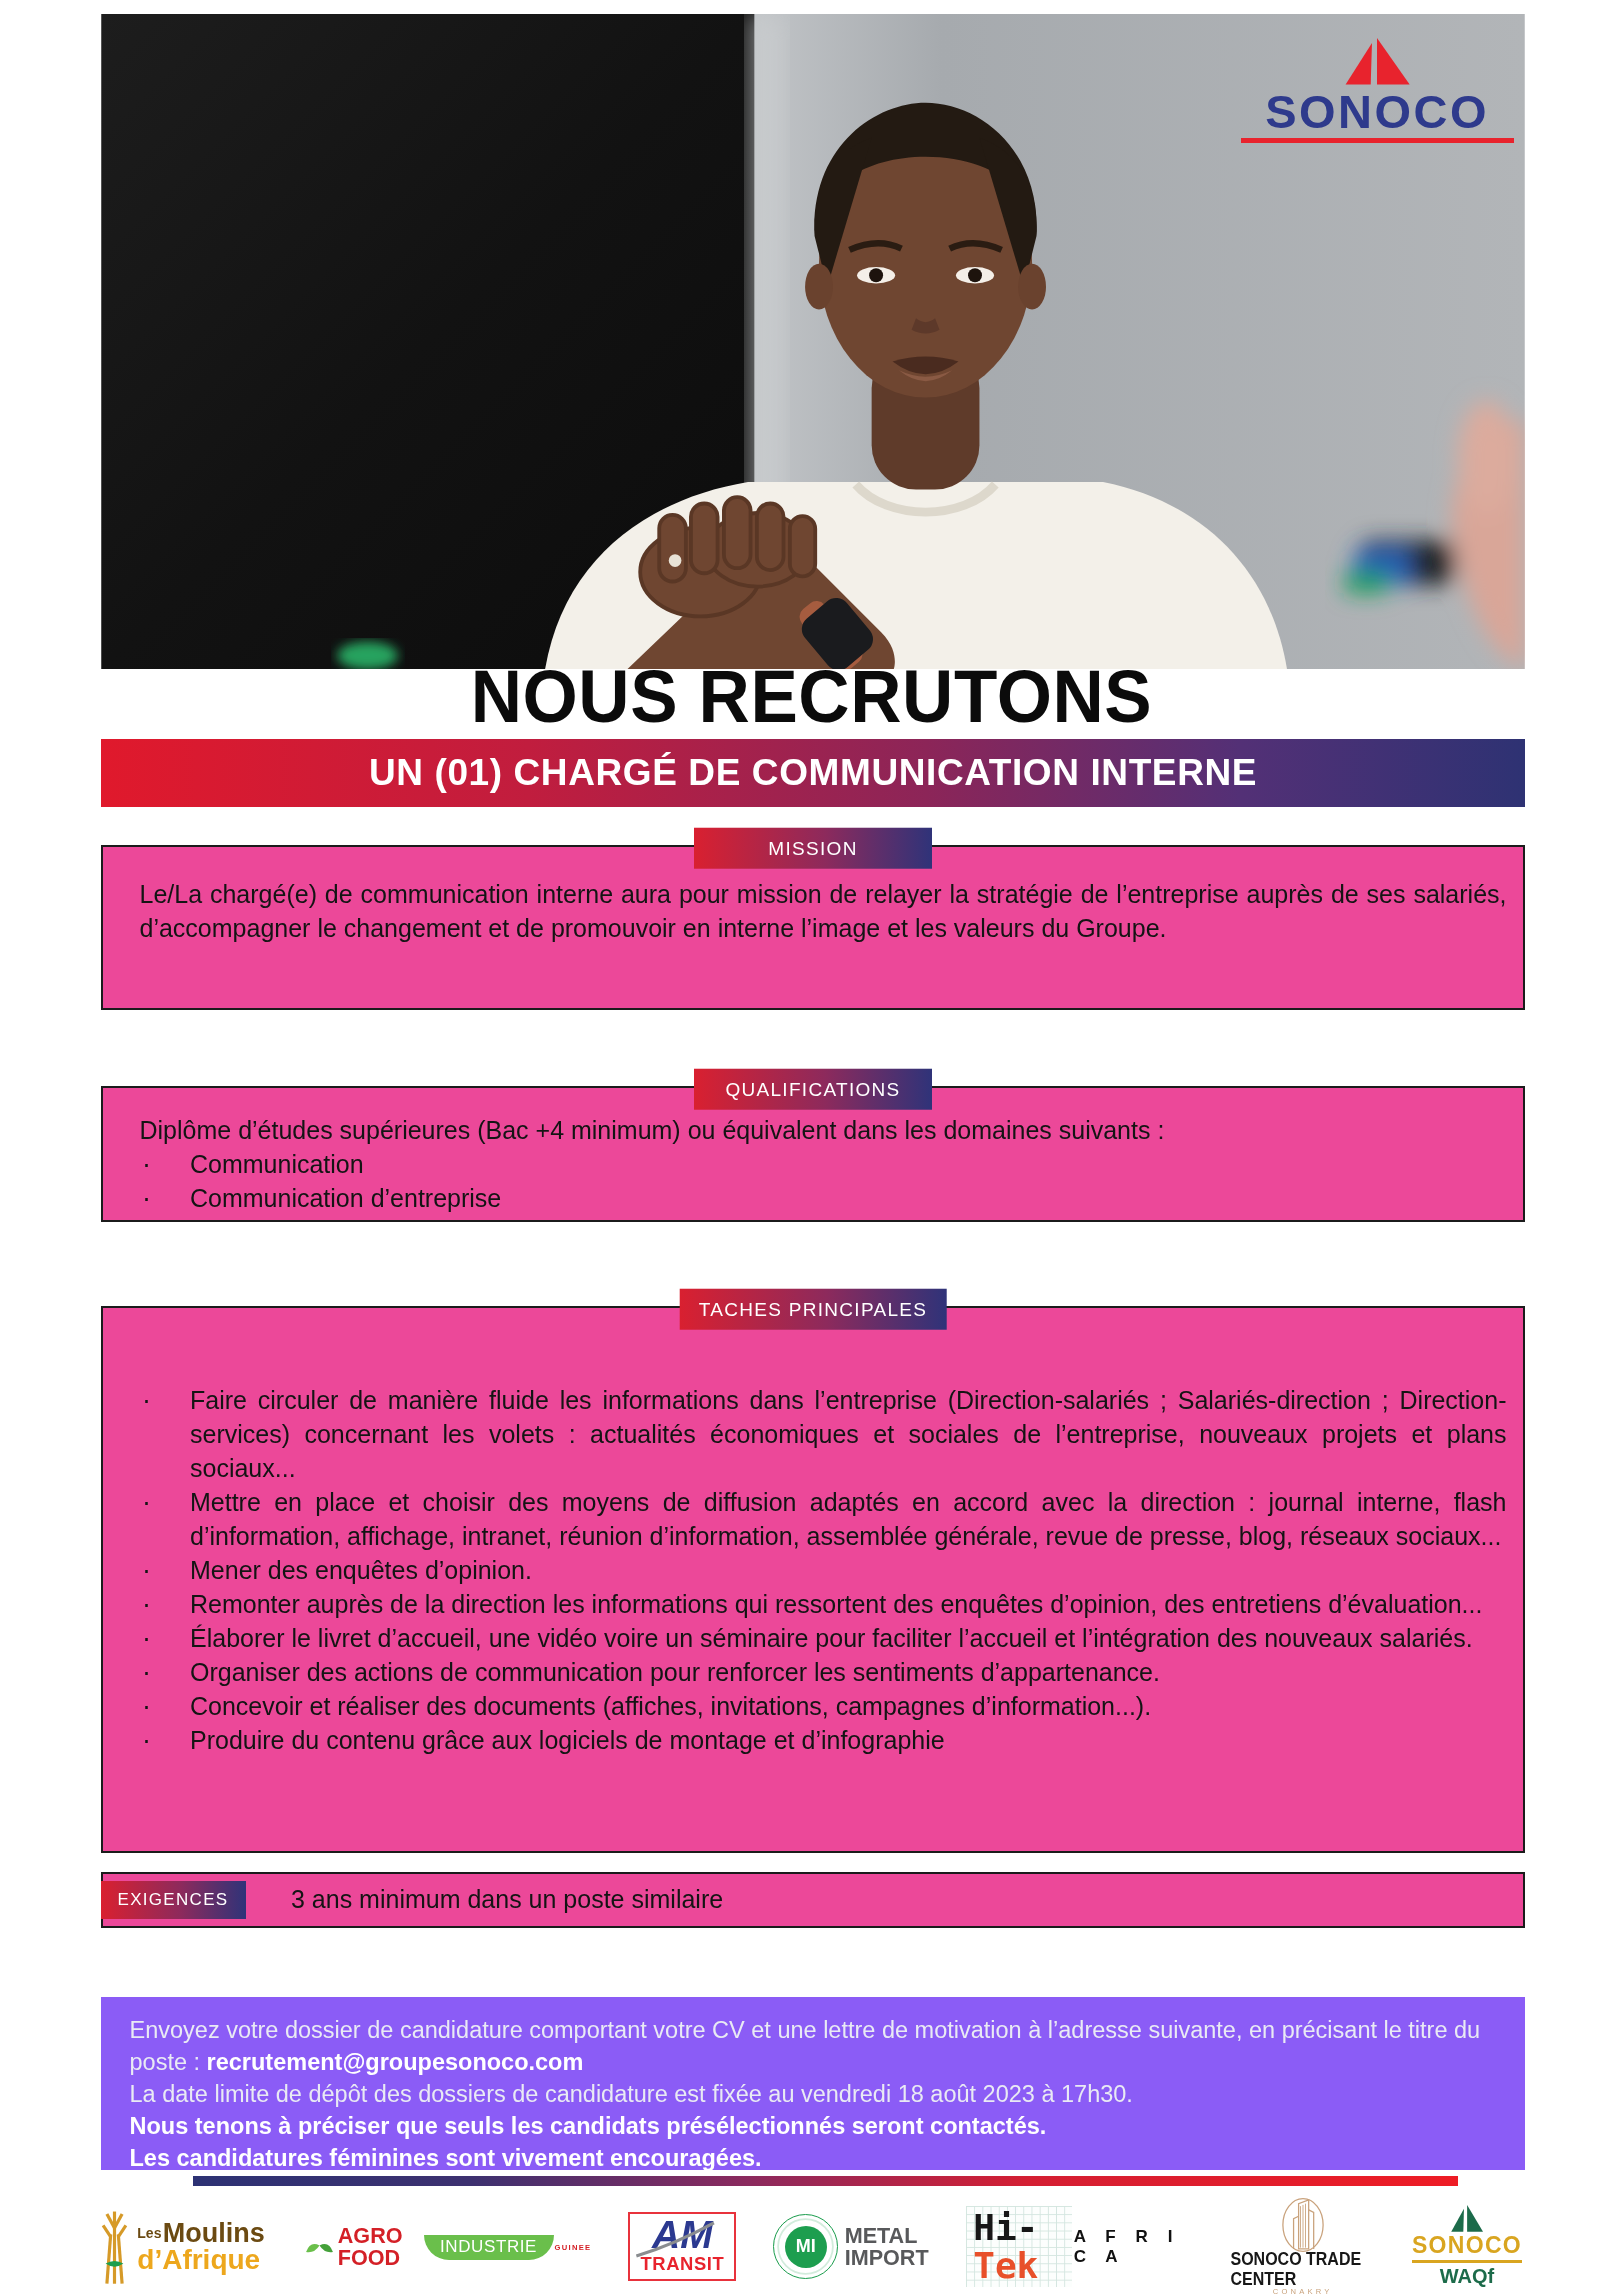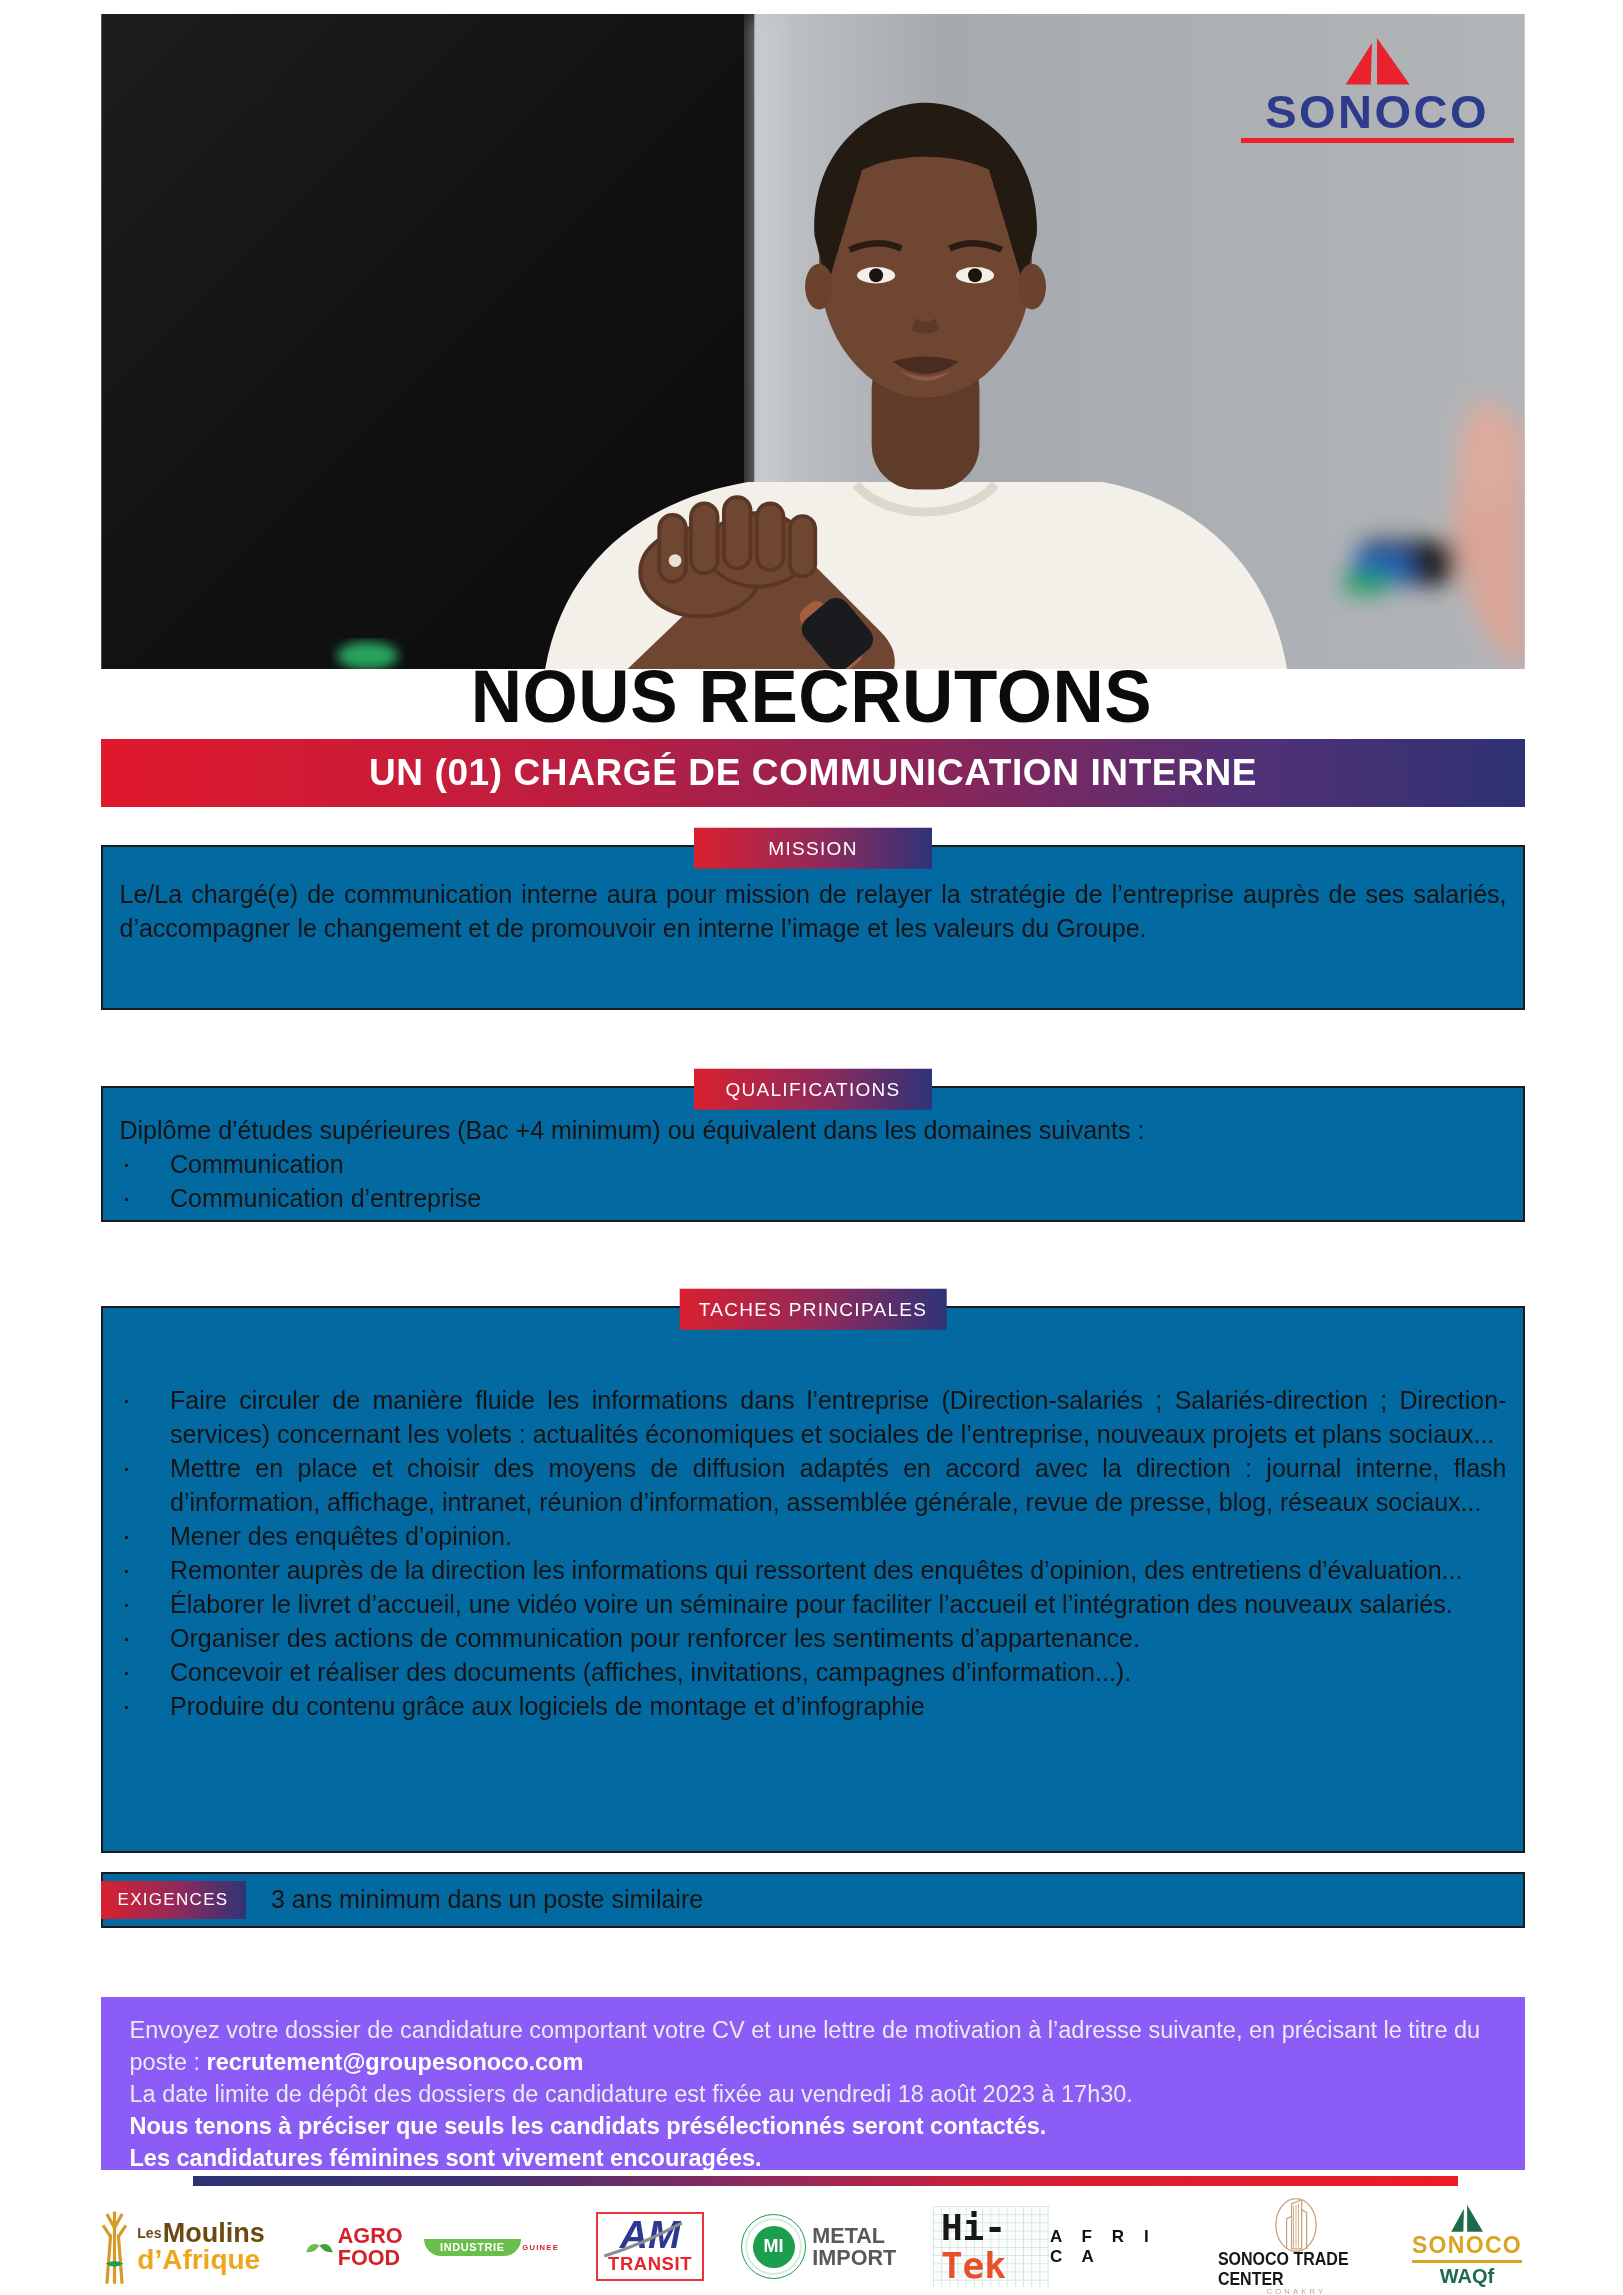--- a/index.html
+++ b/index.html
@@ -17,21 +17,21 @@
   
   .main-title{position:absolute;left:0;top:661px;width:1623px;text-align:center;
       font-size:71px;line-height:71px;font-weight:900;letter-spacing:0.6px;color:#0b0b0b;
       transform:scaleY(1.04);}
   .banner{position:absolute;left:101px;top:739px;width:1424px;height:68px;
       background:linear-gradient(90deg,#e0192c 0%,#c11d3e 30%,#8c2558 58%,#533076 80%,#2e3273 100%);
       display:flex;align-items:center;justify-content:center;}
   .banner span{color:#fff;font-size:37px;font-weight:800;letter-spacing:0.6px;}
 
   
-  .box{position:absolute;left:101px;width:1424px;border:2.5px solid #1b1b1b;background:#0369a1;box-sizing:border-box;}
+  .box{position:absolute;left:101px;width:1424px;border:2.5px solid #1b1b1b;background:#ec4899;box-sizing:border-box;padding-left:20px;}
   .box-mission{top:845px;height:165px;}
   .box-qual{top:1086px;height:136px;}
   .box-taches{top:1306px;height:547px;}
   .box-exig{top:1872px;height:56px;}
 
   .badge{position:absolute;left:50%;top:0;transform:translate(-50%,-47%);
       background:linear-gradient(90deg,#d92030 0%,#8d2a5c 55%,#2f3379 100%);
       color:#fff;font-size:19px;font-weight:400;letter-spacing:1.3px;min-width:238px;
       padding:9.5px 19px;box-sizing:border-box;text-align:center;}
   .badge-wide{min-width:260px;}
@@ -60,21 +60,21 @@
   .partners{position:absolute;left:98px;top:2199px;width:1424px;height:95px;
       display:flex;align-items:center;justify-content:center;gap:37px;}
   .plogo{display:flex;align-items:center;gap:6.3px;}
 
   .moulins-text .l1{font-size:14px;font-weight:800;color:#6b4a12;vertical-align:3.8px;margin-right:1.3px;}
   .moulins-text .l2{font-size:27px;font-weight:800;color:#6b4a12;line-height:25px;}
   .moulins-text .l3{font-size:28px;font-weight:800;color:#eda71d;line-height:27px;}
 
   .agro{flex-direction:row;gap:1px;align-items:center;}
   .agro .af{font-size:21.6px;font-weight:800;color:#d42027;line-height:21.6px;}
-  .agro .pill{background:#6abf4b;color:#fff;font-size:11px;font-weight:700;letter-spacing:0.6px;
+  .agro .pill{background:#6abf4b;color:#fff;font-size:17px;font-weight:400;letter-spacing:0.6px;
       padding:2.5px 16.5px;border-radius:0 0 25px 25px;margin-top:1.9px;}
   .agro .gn{font-size:7.6px;font-weight:700;color:#d42027;letter-spacing:1.3px;margin-top:1.3px;}
 
   .amt{flex-direction:column;gap:0;align-items:center;border:2.5px solid #e8323c;padding:2.5px 10px 3.8px 10px;position:relative;}
   .amt .am{font-size:39px;font-weight:900;color:#2b3990;line-height:37px;font-style:italic;}
   .amt .tr{font-size:18.4px;font-weight:700;color:#e8232d;letter-spacing:0.6px;}
   .amt svg{position:absolute;top:5px;left:0;}
 
   .mi-ring{width:63px;height:63px;border-radius:50%;border:1.9px solid #1d9e4f;display:flex;align-items:center;justify-content:center;box-shadow:0 0 0 1.3px #fff,inset 0 0 0 3.2px #fff,inset 0 0 0 5px #1d9e4f33;}
   .mi-disc{width:42px;height:42px;border-radius:50%;background:#1d9e4f;color:#fff;display:flex;align-items:center;justify-content:center;font-size:18px;font-weight:800;}

